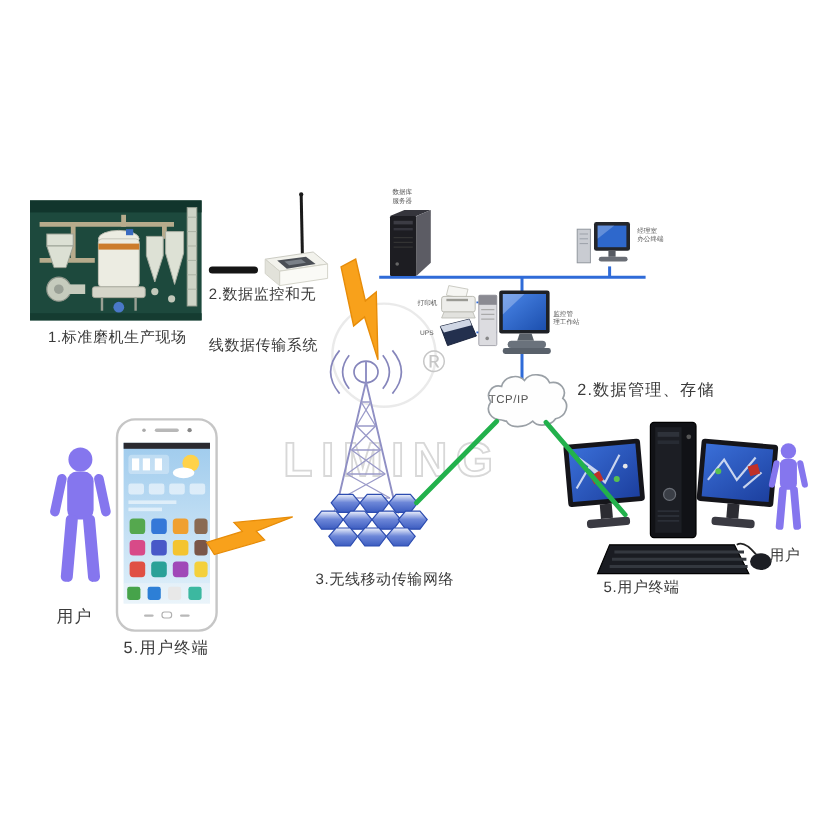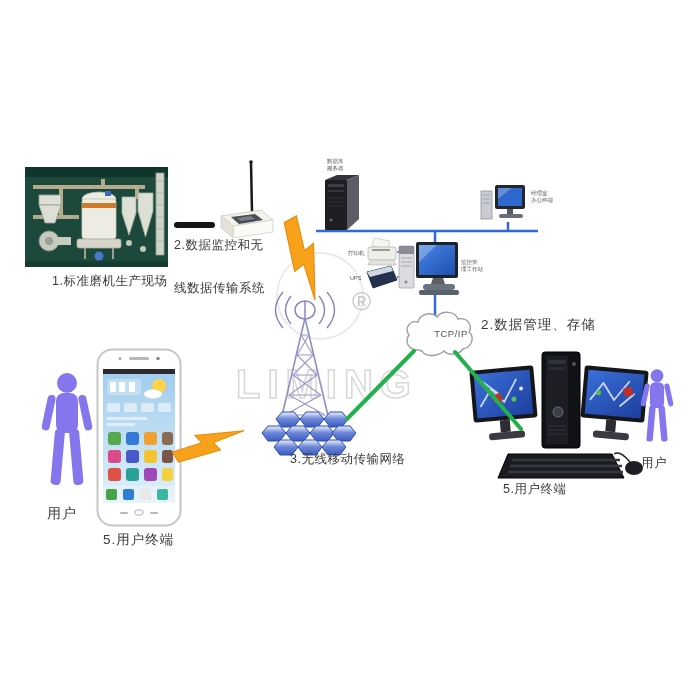--- a/index.html
+++ b/index.html
@@ -11,21 +11,21 @@
   .lbl-big{font-size:13.5px;letter-spacing:1px;}
   .lbl-tiny{font-size:5.5px;line-height:6.5px;color:#555;letter-spacing:0;z-index:5;}
   .wm-text{position:absolute;left:236px;top:362px;z-index:1;
     font-size:40px;font-weight:bold;letter-spacing:7px;color:rgba(0,0,0,0);
     -webkit-text-stroke:1.5px #d8d8d8;}
   .wm-circle{position:absolute;left:276px;top:252px;width:84px;height:84px;
     border:2px solid rgba(208,208,208,0.45);border-radius:50%;z-index:1;}
   .wm-reg{position:absolute;left:352px;top:286px;font-size:26px;color:#c6c6c6;z-index:1;}
   svg{display:block;overflow:visible;}
   .z2{z-index:2;} .z3{z-index:3;} .z4{z-index:4;}
-  .cloud-text{position:absolute;left:414px;top:309px;width:74px;height:48px;
+  .cloud-text{position:absolute;left:387px;top:309px;width:74px;height:48px;
     display:flex;align-items:center;justify-content:center;
     font-size:9.5px;color:#555;letter-spacing:.5px;z-index:4;}
 </style>
 </head>
 <body>
 
 <div class="wm-circle"></div>
 <div class="wm-reg">®</div>
 <div class="wm-text">LIMING</div>
 
@@ -63,21 +63,21 @@
   <rect x="52" y="72" width="44" height="9" rx="2" fill="#d5d5c9" stroke="#adada1" stroke-width="0.8"></rect>
   <path d="M60,81 V92 M88,81 V92" stroke="#9aa094" stroke-width="2"></path>
   <circle cx="74" cy="89" r="4.5" fill="#4a78c8"></circle>
   <path d="M97,30 h14 v16 l-7,22 l-7,-22 z" fill="#dde1d5" stroke="#a8aea2" stroke-width="0.8"></path>
   <path d="M113,26 h15 v18 l-7.5,26 l-7.5,-26 z" fill="#dde1d5" stroke="#a8aea2" stroke-width="0.8"></path>
   <rect x="131" y="6" width="8" height="82" fill="#cdd3c6" stroke="#98a092" stroke-width="0.8"></rect>
   <path d="M131,14h8M131,26h8M131,38h8M131,50h8M131,62h8M131,74h8" stroke="#aab2a4" stroke-width="0.8"></path>
   <circle cx="104" cy="76" r="3" fill="#c2c8ba"></circle>
     <circle cx="118" cy="82" r="3" fill="#c2c8ba"></circle>
 </svg>
-<div class="lbl lbl-main" style="left:52px;top:273px;">1.标准磨机生产现场</div>
+<div class="lbl lbl-main" style="left:40px;top:273px;">1.标准磨机生产现场</div>
 
 <svg class="abs z3" style="left:213px;top:158px" width="62" height="86" viewBox="0 0 62 86">
   <line x1="38" y1="5" x2="39" y2="54" stroke="#1a1a1a" stroke-width="2.5"></line>
   <circle cx="38" cy="4" r="1.8" fill="#1a1a1a"></circle>
   <polygon points="8,58 48,52 60,62 20,68" fill="#f2f2ec" stroke="#c9c9c0" stroke-width="0.8"></polygon>
   <polygon points="20,68 60,62 60,74 20,80" fill="#fafaf6" stroke="#d2d2c8" stroke-width="0.8"></polygon>
   <polygon points="8,58 20,68 20,80 8,70" fill="#e2e2da" stroke="#d2d2c8" stroke-width="0.8"></polygon>
   <polygon points="18,59 42,56 50,62 26,66" fill="#4a4e55"></polygon>
   <polygon points="24,60 38,58 42,61 28,63" fill="#7a8088"></polygon>
 </svg>
@@ -188,21 +188,21 @@
     <polygon points="80,122 92,122 98,129 92,137 80,137 74,129"></polygon>
     <polygon points="18,136 30,136 36,143 30,151 18,151 12,143"></polygon>
     <polygon points="42,136 54,136 60,143 54,151 42,151 36,143"></polygon>
     <polygon points="66,136 78,136 84,143 78,151 66,151 60,143"></polygon>
     <polygon points="88,136 100,136 106,143 100,151 88,151 82,143"></polygon>
     <polygon points="30,150 42,150 48,157 42,165 30,165 24,157"></polygon>
     <polygon points="54,150 66,150 72,157 66,165 54,165 48,157"></polygon>
     <polygon points="78,150 90,150 96,157 90,165 78,165 72,157"></polygon>
   </g>
 </svg>
-<div class="lbl lbl-main" style="left:263px;top:451px;margin-left:27px;">3.无线移动传输网络</div>
+<div class="lbl lbl-main" style="left:263px;top:475px;">3.无线移动传输网络</div>
 
 <svg class="abs z4" style="left:0;top:0" width="690" height="690" viewBox="0 0 690 690">
   <path d="M347,419 L414,351" stroke="#22b14c" stroke-width="4" stroke-linecap="round"></path>
   <path d="M455,352 L521,429" stroke="#22b14c" stroke-width="4" stroke-linecap="round"></path>
 </svg>
 
 <svg class="abs z3" style="left:96px;top:348px" width="86" height="179" viewBox="0 0 86 179">
   <defs>
     <linearGradient id="sky" x1="0" y1="0" x2="0" y2="1">
       <stop offset="0" stop-color="#9fcbed"></stop>

